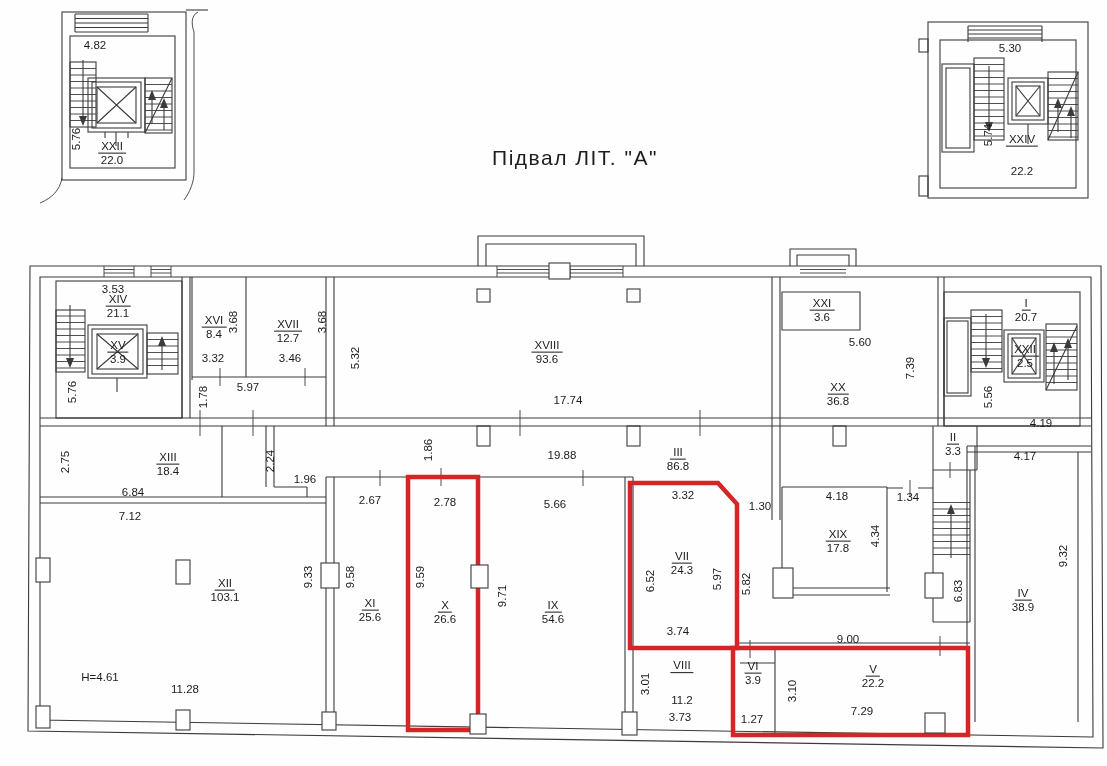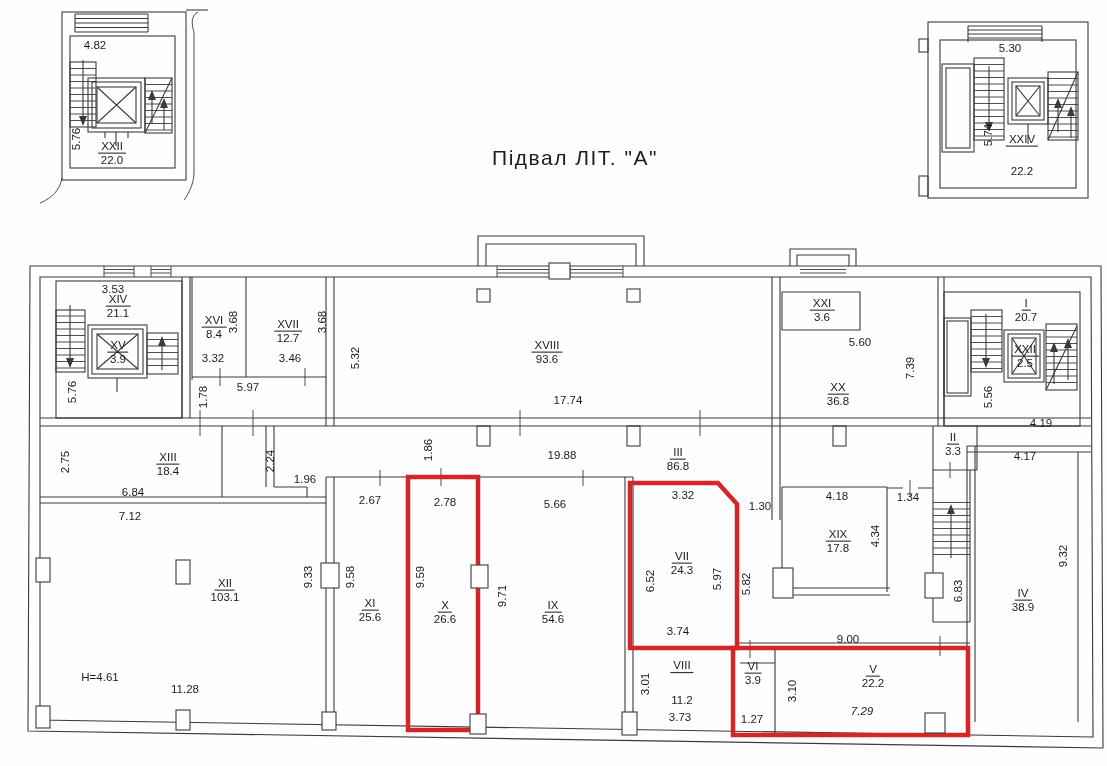--- a/index.html
+++ b/index.html
@@ -354,16 +354,16 @@
       <span class="dim rot" style="left: 958px; top: 591px;">6.83</span>
       <span class="dim rot" style="left: 1063px; top: 556px;">9.32</span>
       <span class="dim" style="left: 100px; top: 677px;">H=4.61</span>
       <span class="dim" style="left: 185px; top: 689px;">11.28</span>
       <span class="dim" style="left: 678px; top: 631px;">3.74</span>
       <span class="dim" style="left: 848px; top: 639px;">9.00</span>
       <span class="dim rot" style="left: 645px; top: 684px;">3.01</span>
       <span class="dim" style="left: 680px; top: 717px;">3.73</span>
       <span class="dim" style="left: 752px; top: 719px;">1.27</span>
       <span class="dim rot" style="left: 792px; top: 691px;">3.10</span>
-      <span class="dim" style="left: 862px; top: 711px; font-style: italic;">7.29</span>
+      <span class="dim" style="left: 862px; top: 711px;">7.29</span>
     </div>
 
 </div>
 
 </body></html>

